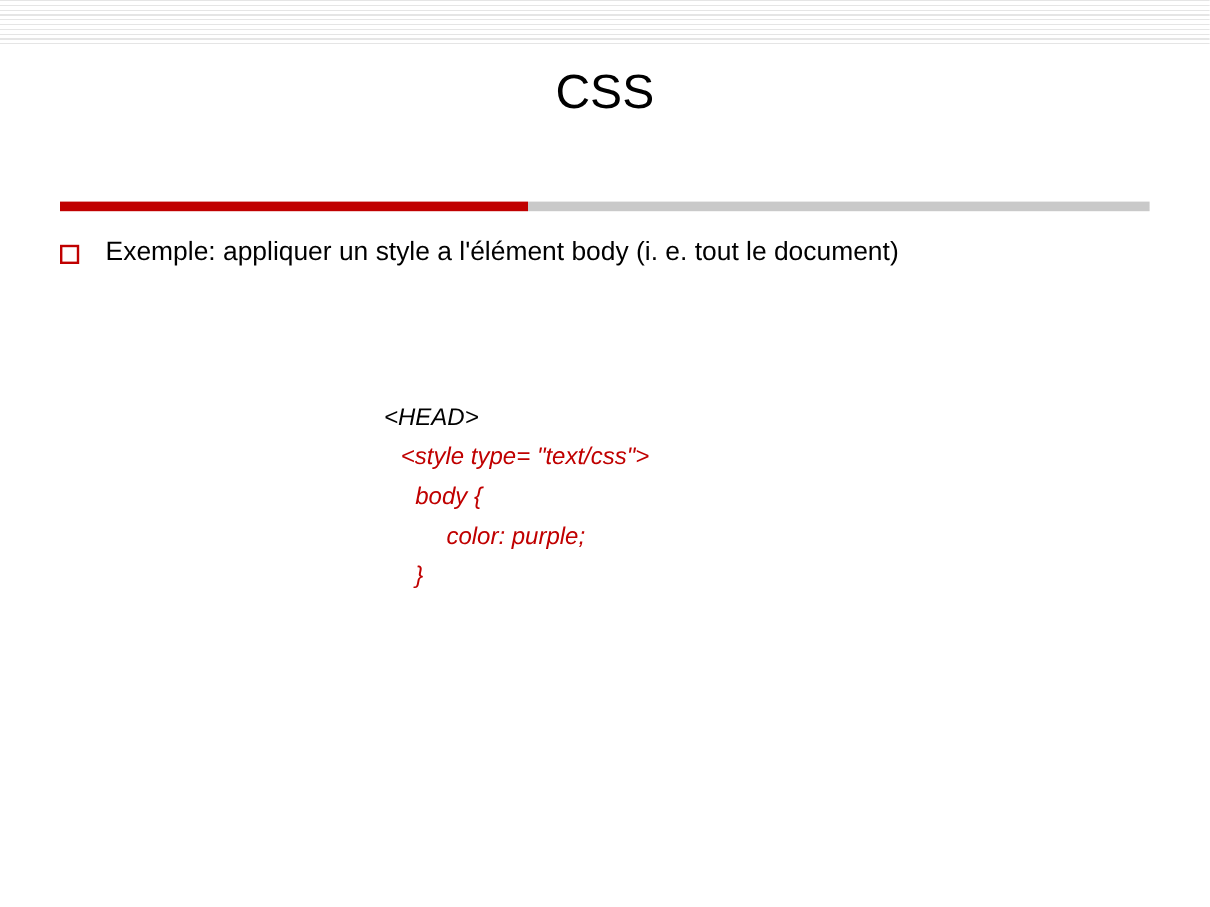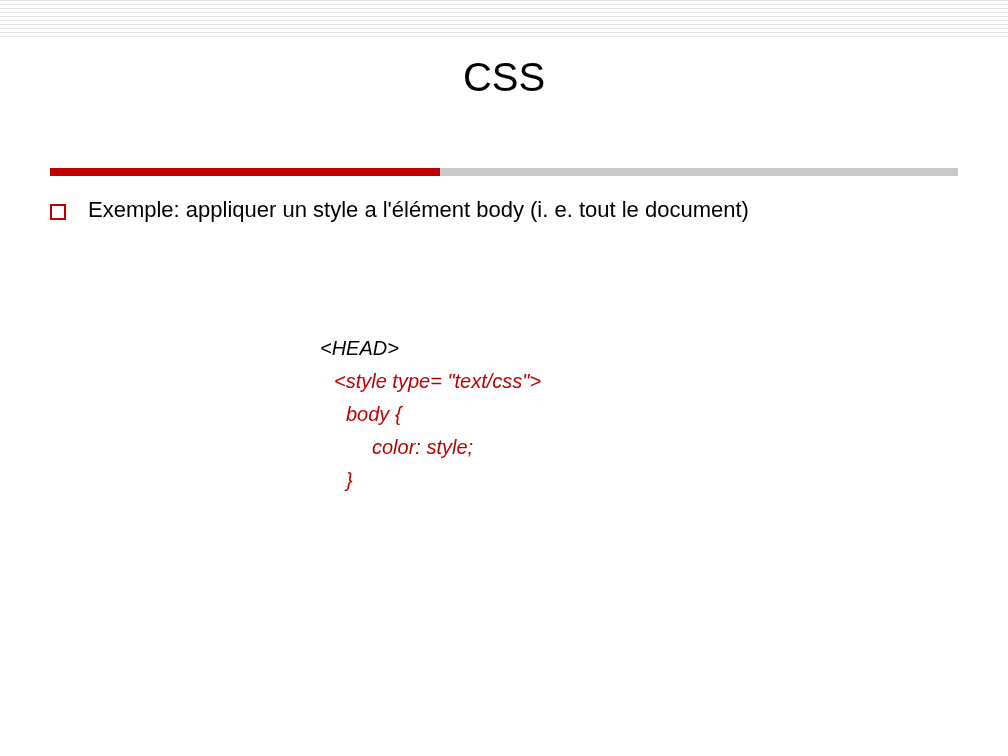--- a/index.html
+++ b/index.html
@@ -57,15 +57,15 @@
 
 <div class="bullet-row">
   <div class="sq"></div>
   <div class="bt">Exemple: appliquer un style a l'élément body (i. e. tout le document)</div>
 </div>
 
 <div class="code">
   <div>&lt;HEAD&gt;</div>
   <div class="ind1 red">&lt;style type= "text/css"&gt;</div>
   <div class="ind2 red">body {</div>
-  <div class="ind3 red">color: style;</div>
+  <div class="ind3 red">color: purple;</div>
   <div class="ind2 red">}</div>
 </div>
 
 </body></html>

